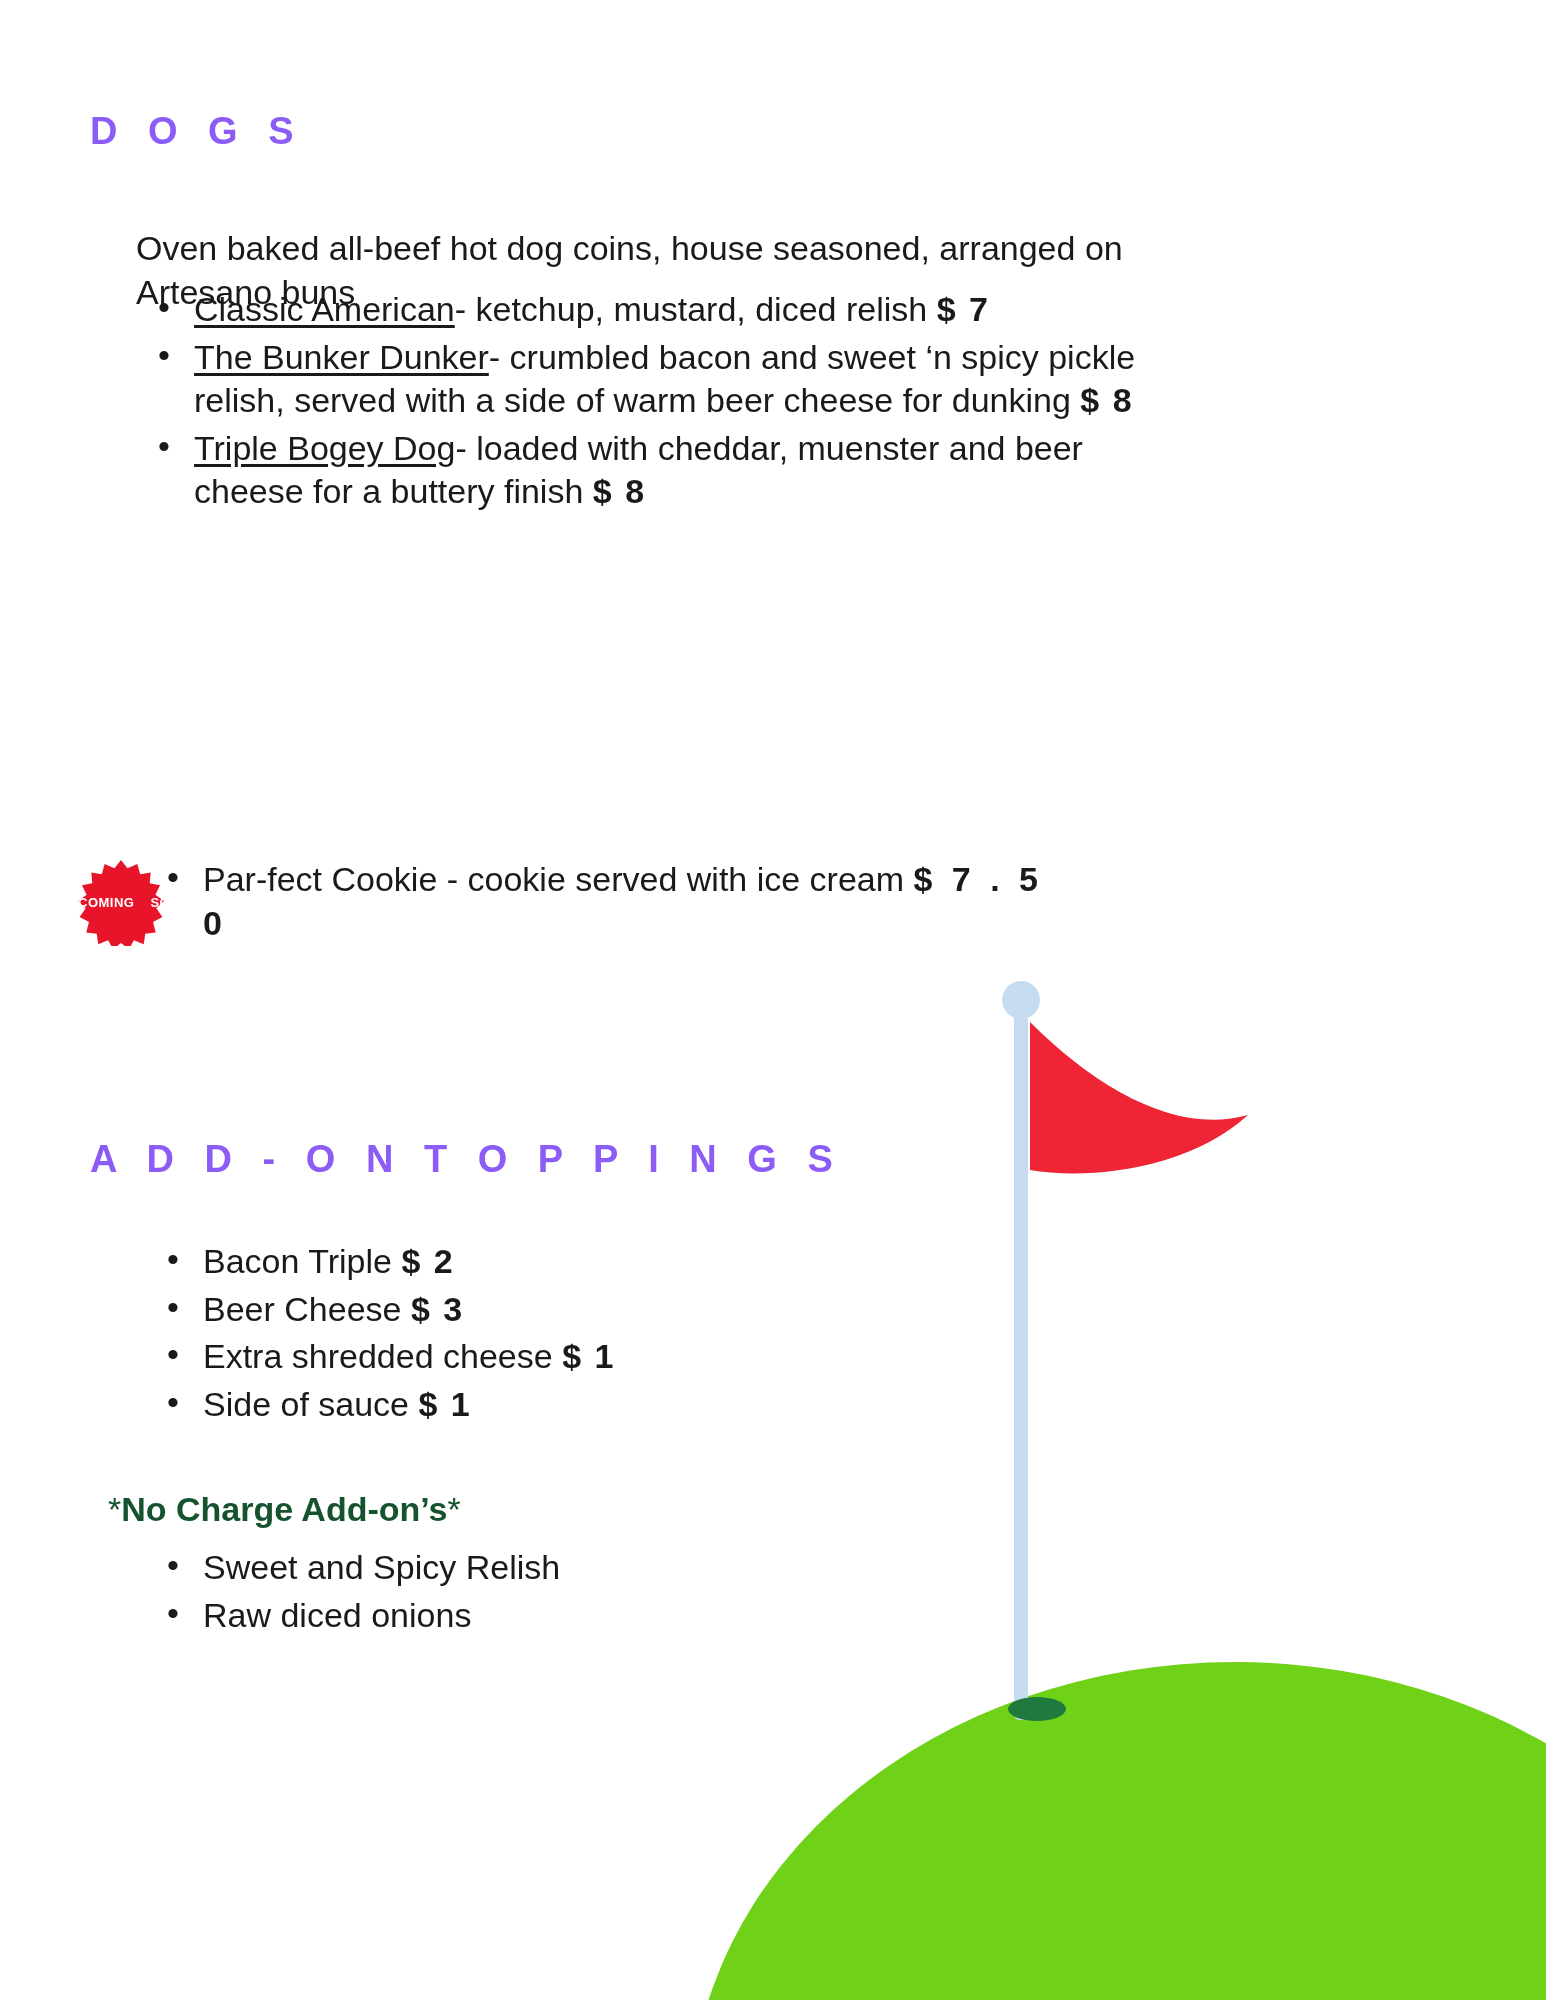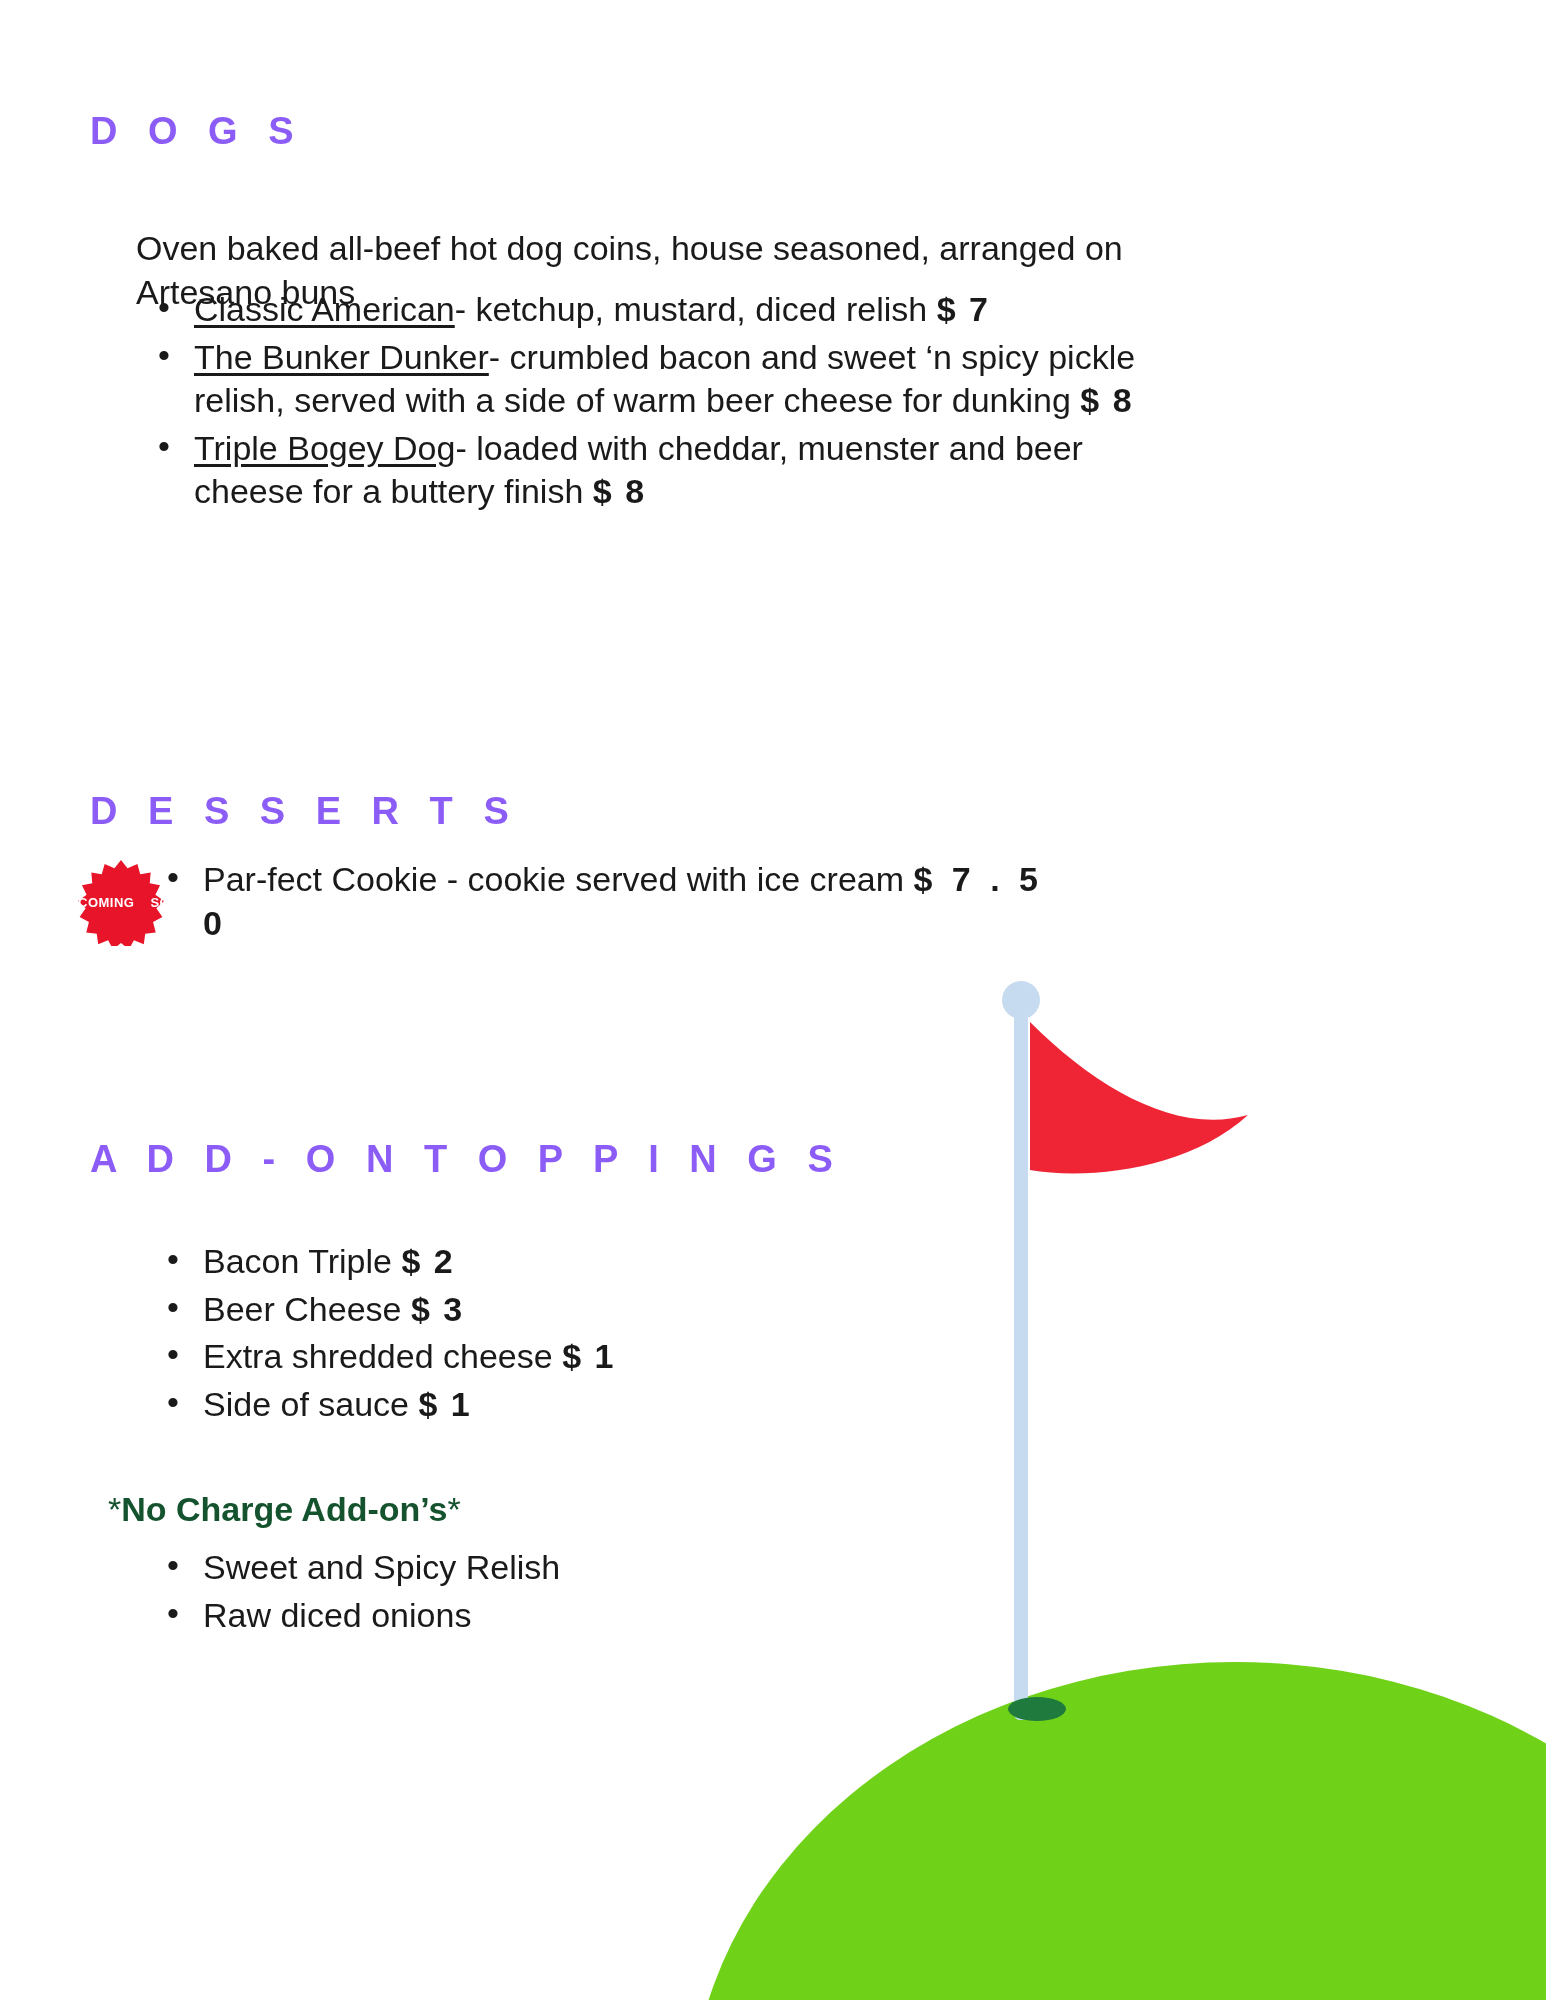--- a/index.html
+++ b/index.html
@@ -187,21 +187,20 @@
     <li>
       <span class="item-name">The Bunker Dunker</span><span>- crumbled bacon and sweet ‘n spicy pickle relish, served with a side of warm beer cheese for dunking</span>
       <span class="price">$ 8</span>
     </li>
     <li>
       <span class="item-name">Triple Bogey Dog</span><span>- loaded with cheddar, muenster and beer cheese for a buttery finish</span>
       <span class="price">$ 8</span>
     </li>
   </ul>
 
-  <div class="section-head" id="desserts-heading">D E S S E R T S</div>
 
   <div class="badge">
     <svg viewBox="0 0 100 100" width="86" height="86" aria-hidden="true">
       <polygon points="50,0 57.6,9.5 69,4.6 72.4,16.5 84.5,14.6 83.4,26.9 95.4,29.4 90,40.5 100,47.6 91.1,56.2 98.1,66.4 87.3,72.2 90.4,84.2 78.2,85.7 76.5,97.9 65,93.3 59.2,104 50,96.4 40.8,104 35,93.3 23.5,97.9 21.8,85.7 9.6,84.2 12.7,72.2 1.9,66.4 8.9,56.2 0,47.6 10,40.5 4.6,29.4 16.6,26.9 15.5,14.6 27.6,16.5 31,4.6 42.4,9.5" fill="#e8152a"></polygon>
     </svg>
     <div class="badge-text">
       <span>COMING</span>
       <span>SOON</span>
     </div>
   </div>

